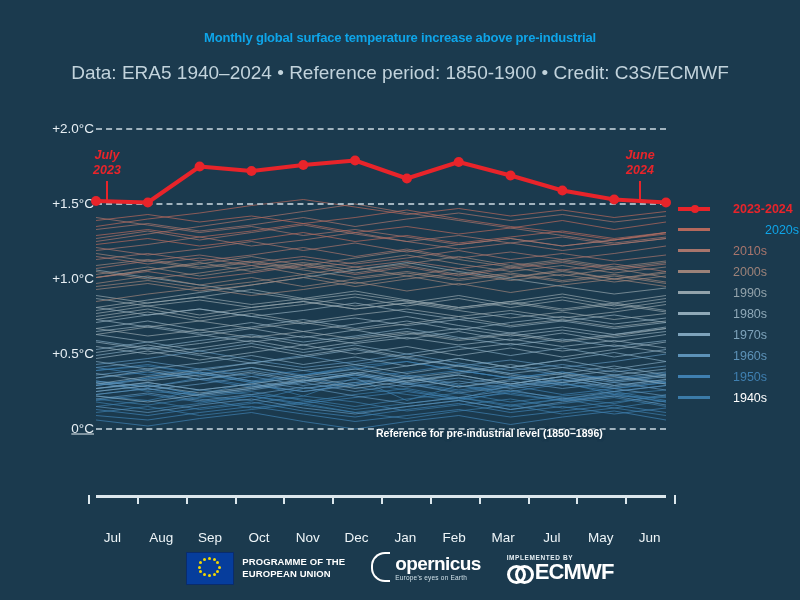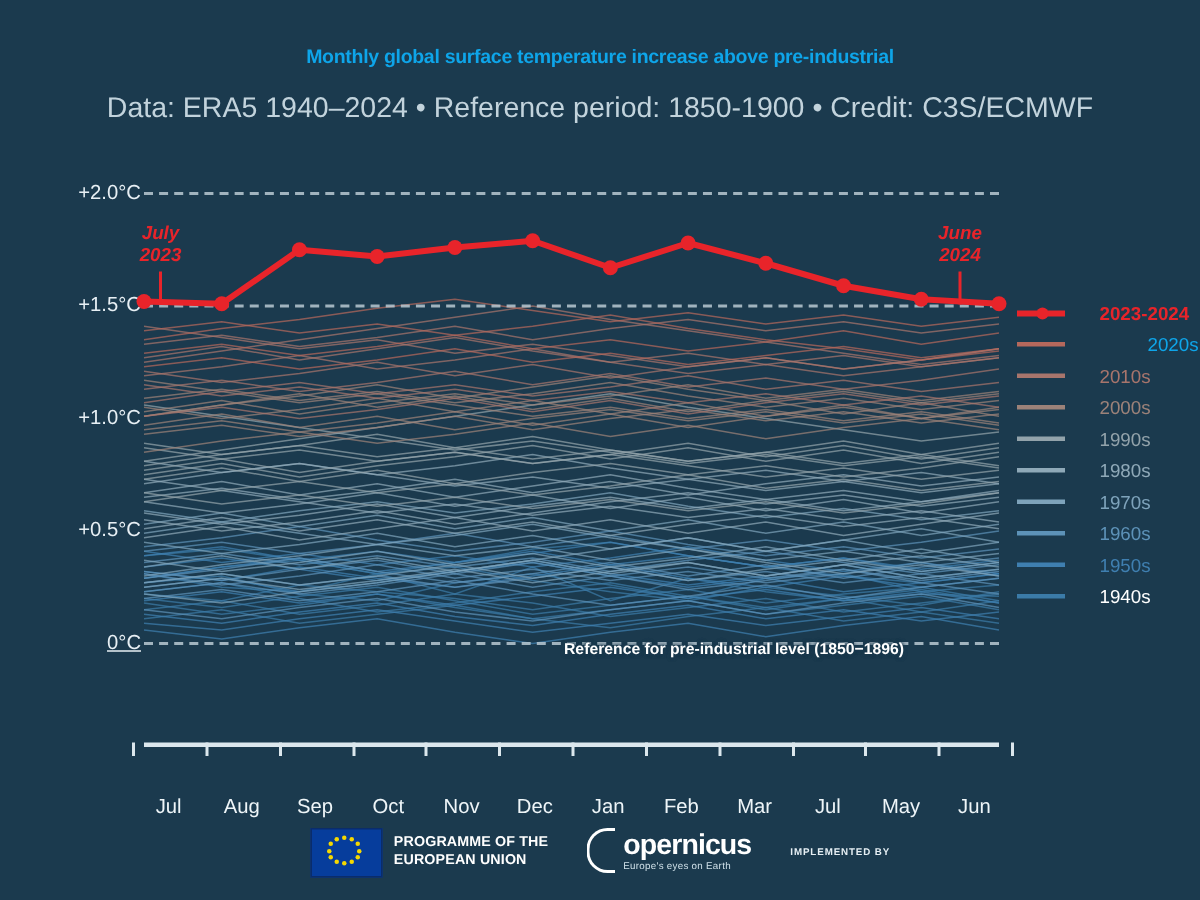--- a/index.html
+++ b/index.html
@@ -424,17 +424,24 @@
     <div class="logo-block">
       <div class="cop-arc"></div>
       <div>
         <div class="cop-word">opernicus</div>
         <div class="cop-sub">Europe's eyes on Earth</div>
       </div>
     </div>
 
     <div class="ecmwf-block">
       <div class="impl-by">IMPLEMENTED BY</div>
+      <div class="ecmwf-row">
+        <div class="ecmwf-mark">
+          <span class="a"></span>
+            <span class="b"></span>
+        </div>
+        <div class="ecmwf-word">ECMWF</div>
+      </div>
     </div>
 
 
   </div>
 </div>
 
 </body></html>

